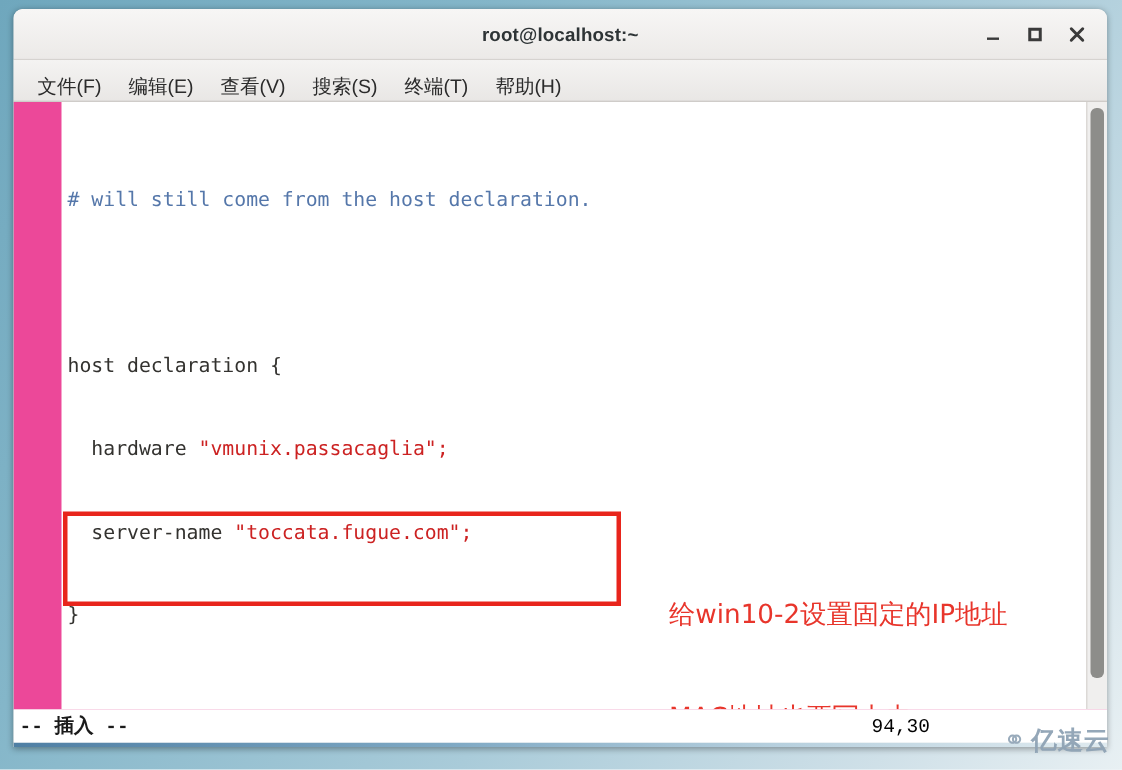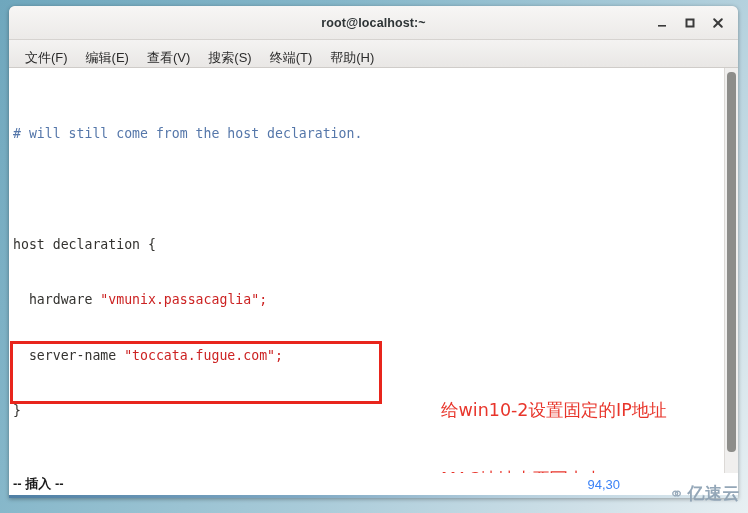--- a/index.html
+++ b/index.html
@@ -99,20 +99,21 @@
     margin-top: 10px;
   }
 
   
   #term-wrap {
     flex: 1;
     display: flex;
     background: #ec4899;
     position: relative;
     overflow: hidden;
+    padding-left: 32px;
   }
   #term {
     flex: 1;
     position: relative;
     background: #ffffff;
     font-family: "DejaVu Sans Mono", "Liberation Mono", monospace;
     font-size: 13.2px;
     line-height: 18.45px;
     padding: 2px 0 0 4px;
     box-sizing: border-box;
@@ -141,21 +142,21 @@
   #annotation {
     position: absolute;
     left: 405px;
     top: 285px;
     color: #e8352b;
     font-family: "DejaVu Sans", sans-serif;
     font-size: 17.5px;
     line-height: 23px;
     white-space: pre;
   }
-  #annotation div { white-space: pre; margin-left: 27px; }
+  #annotation div { white-space: pre; }
 
   
   #scrollbar {
     width: 13px;
     min-width: 13px;
     background: #f0efee;
     border-left: 1px solid #dcd9d6;
     position: relative;
   }
   #scroll-thumb {
@@ -169,32 +170,32 @@
   }
 
   
   #statusline {
     height: 22px;
     min-height: 22px;
     background: #ffffff;
     border-top: 0;
     display: flex;
     align-items: center;
-    font-family: Liberation Sans, sans-serif;
+    font-family: Liberation Mono, monospace;
     font-size: 13px;
     color: #1b1b1b;
     padding: 0 6px 0 4px;
     box-sizing: border-box;
     position: relative;
   }
   #status-mode { font-weight: bold; white-space: pre; }
   #status-pos {
     position: absolute;
     right: 118px;
-    color: #3b82f6;
+    color: #000000;
     white-space: pre;
   }
   #window-bottom-edge {
     height: 3px;
     background: linear-gradient(to right, #4f7fa4, #7fa9c4 40%, #b7d0de 70%, #dfeaef);
   }
 
   
   #watermark {
     position: absolute;

